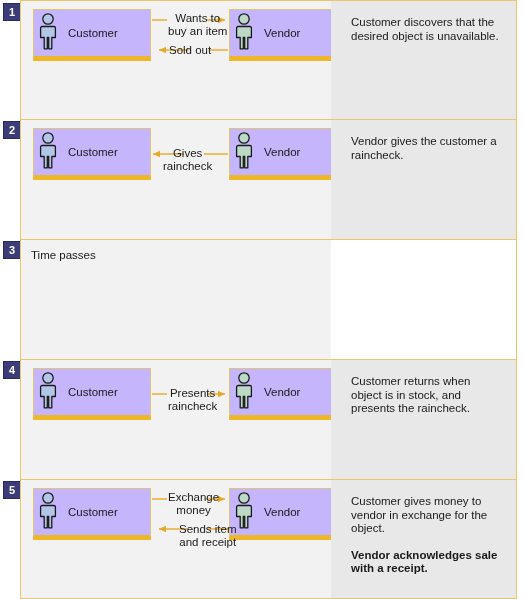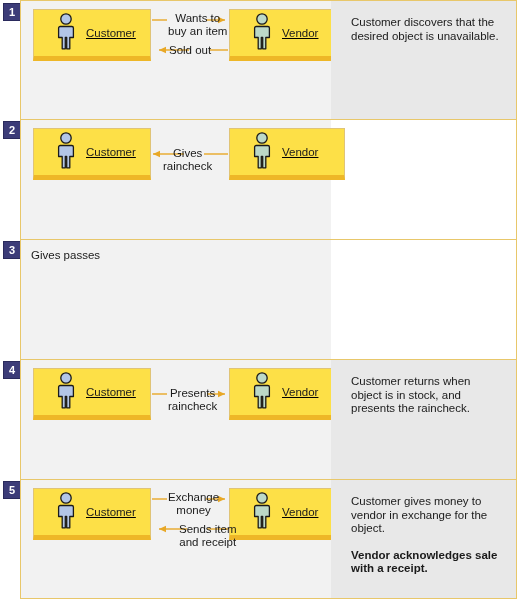--- a/index.html
+++ b/index.html
@@ -59,27 +59,26 @@
     font-weight: bold;
     line-height: 16px;
     text-align: center;
     font-family: "Liberation Sans", sans-serif;
   }
 
   
   .actor-box {
     position: absolute;
     box-sizing: border-box;
-    background: #fde047;
+    background: #c4b5fd;
     border: 1px solid #e0c477;
     border-bottom: 5px solid #eeb727;
     display: flex;
     align-items: center;
-    padding-left: 21px;
-    text-decoration: underline;
+    padding-left: 3px;
   }
   .actor-box.customer {
     left: 12px;
     top: 8px;
     width: 118px;
     height: 52px;
   }
   .actor-box.vendor {
     left: 208px;
     top: 8px;
@@ -209,26 +208,31 @@
 
       <svg class="arrow-layer" width="310" height="120">
         <path d="M207 34 H183" stroke="#e8a827" stroke-width="1.4" fill="none"></path>
         <path d="M163 34 H132" stroke="#e8a827" stroke-width="1.4" fill="none"></path>
         <polygon points="132,34 139,30.7 139,37.3" fill="#e8a827"></polygon>
       </svg>
       <div class="arrow-label" style="left:142px;top:27px">Gives
 raincheck</div>
     </div>
 
+    <div class="row-right">
+      <div class="desc">
+        <p>Vendor gives the customer a raincheck.</p>
+      </div>
+    </div>
   </div>
 
   <div class="badge" style="top:241px">3</div>
   <div class="step-row" style="top:239px">
     <div class="row-left">
-      <div class="plain-note">Gives passes</div>
+      <div class="plain-note">Time passes</div>
     </div>
   </div>
 
   <div class="badge" style="top:361px">4</div>
   <div class="step-row" style="top:359px">
     <div class="row-left">
 
       <div class="actor-box customer">
         <span class="person-icon">
           <svg width="22" height="38" viewBox="0 0 22 38">

